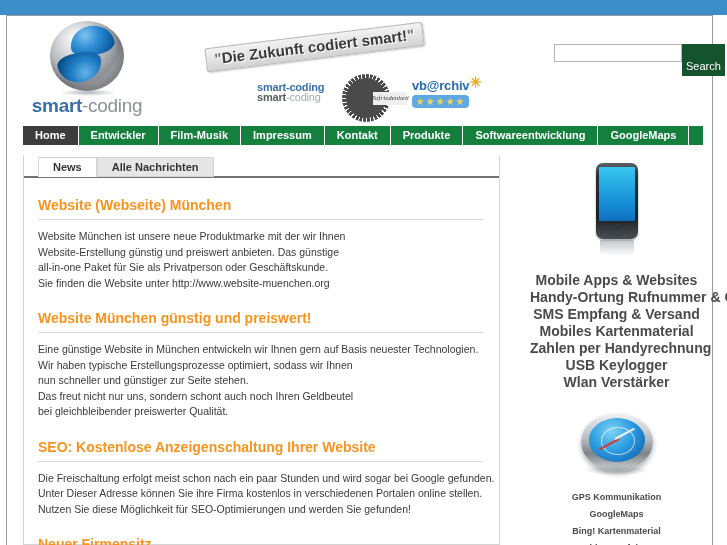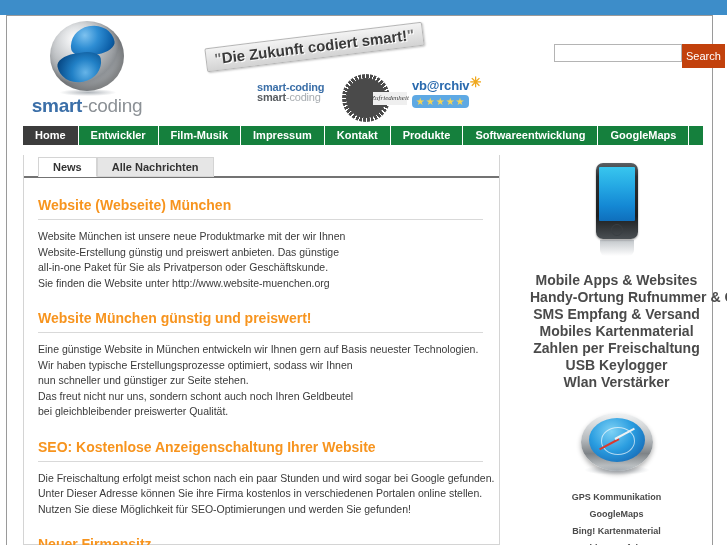--- a/index.html
+++ b/index.html
@@ -162,26 +162,26 @@
     width: 120px; height: 16px;
     border: 1px solid #b4b4b4;
     background: #ffffff;
     font-size: 11px;
     padding: 0 3px;
     box-sizing: content-box;
     outline: none;
     font-family: "Liberation Sans", sans-serif;
   }
   .search-btn {
-    background: #c2410c;
+    background: #14532d;
     color: #ffffff;
     border: none;
     font-size: 11px;
-    padding: 0 4px;
-    height: 24px;
+    padding: 16px 4px;
+    height: 16px;
     cursor: pointer;
     font-family: "Liberation Sans", sans-serif;
   }
   
   .nav {
     position: absolute; left: 16px; top: 110px;
     width: 680px; height: 19px;
     background: #15803d;
     display: flex;
   }
@@ -467,21 +467,21 @@
             <div class="phone-home"></div>
           </div>
         </div>
         <div class="phone-refl"></div>
 
         <div class="side-links">
           <div>Mobile Apps &amp; Websites</div>
           <div>Handy-Ortung Rufnummer &amp; GPS</div>
           <div>SMS Empfang &amp; Versand</div>
           <div>Mobiles Kartenmaterial</div>
-          <div>Zahlen per Freischaltung</div>
+          <div>Zahlen per Handyrechnung</div>
           <div>USB Keylogger</div>
           <div>Wlan Verstärker</div>
         </div>
 
         <div class="compass">
           <div class="compass-ring"></div>
           <div class="compass-face">
             <div class="compass-rose"></div>
             <div class="needle-r"></div>
             <div class="needle-w"></div>

